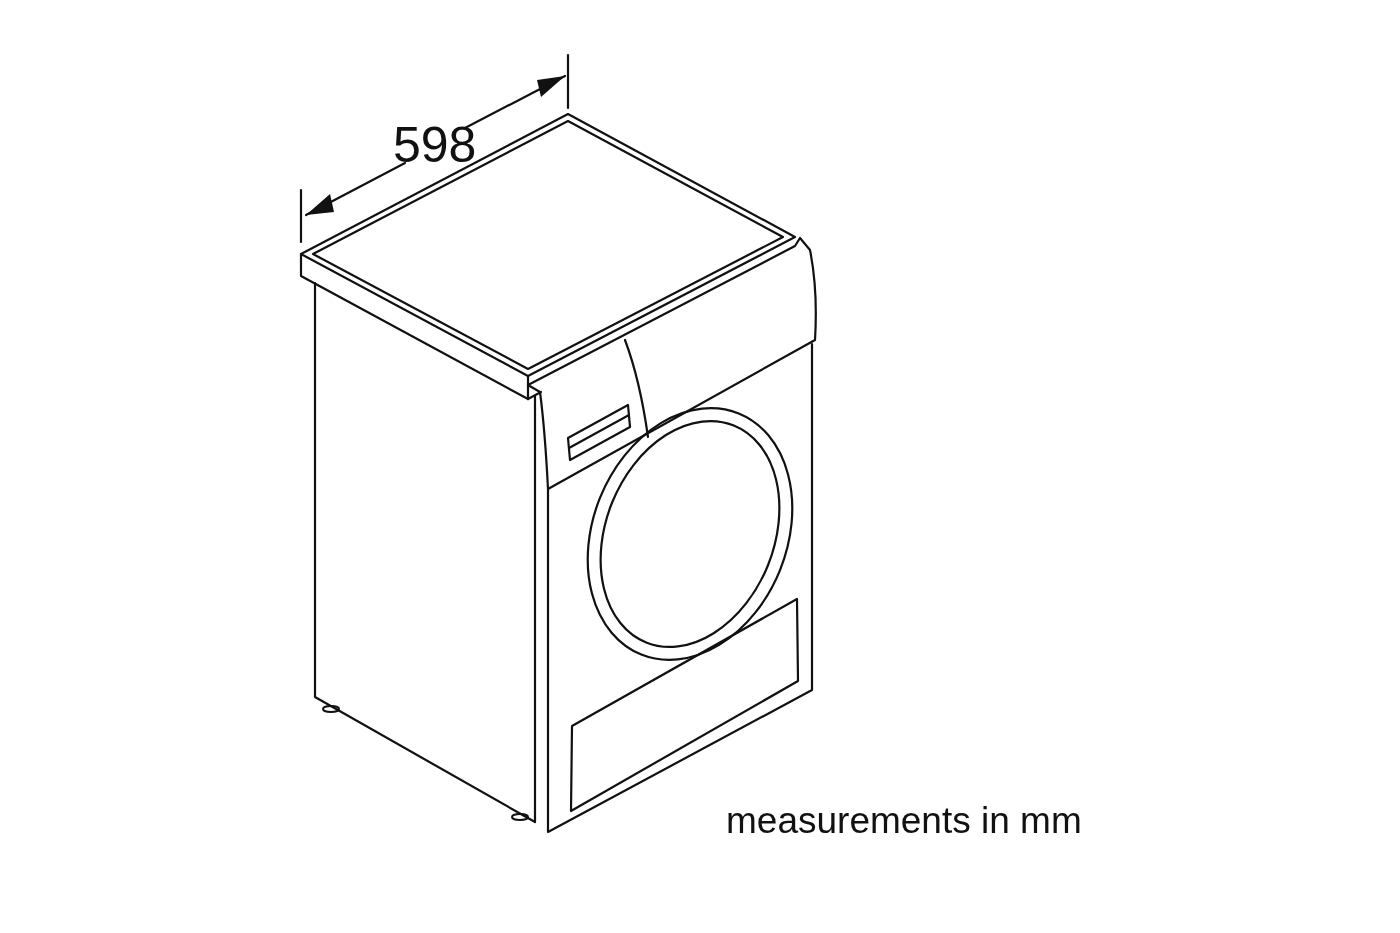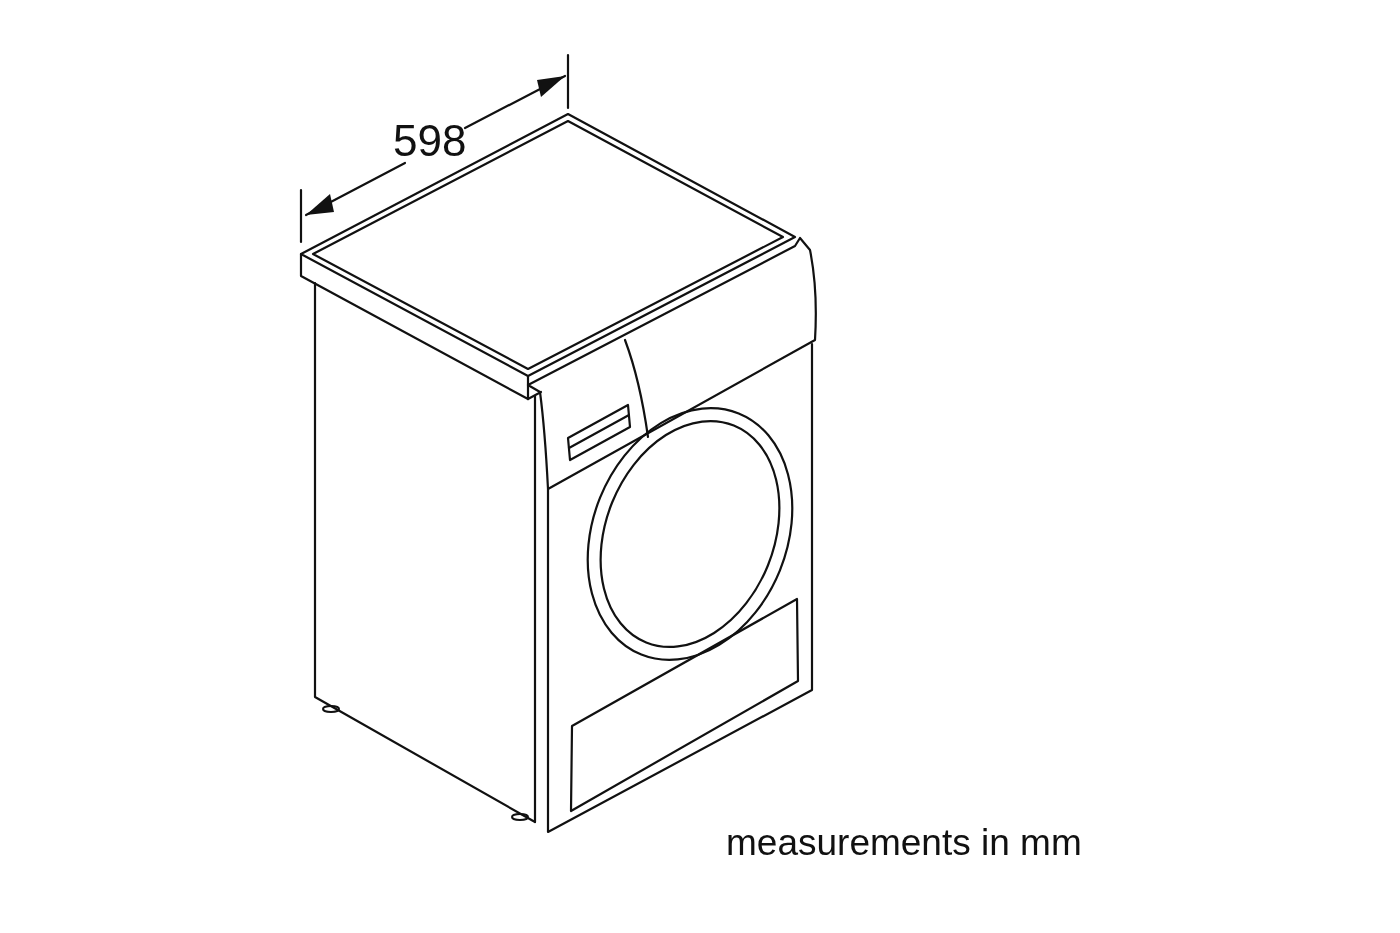--- a/index.html
+++ b/index.html
@@ -1,21 +1,21 @@
 <!DOCTYPE html>
 <html><head>
 <meta charset="utf-8">
 <style>
   html, body { margin:0; padding:0; background:#ffffff; }
   body { width:1400px; height:933px; position:relative; overflow:hidden; font-family:"Liberation Sans", sans-serif; }
   svg { position:absolute; left:0; top:0; }
   .stroke { fill:none; stroke:#111; stroke-width:2.2; stroke-linejoin:round; stroke-linecap:round; }
   .label { position:absolute; color:#111; font-family:"Liberation Sans", sans-serif; }
-  .dim-text { left:393px; top:116px; font-size:44px; }
-  .note { left:726px; top:822px; font-size:37px; }
+  .dim-text { left:393px; top:116px; font-size:50px; }
+  .note { left:726px; top:800px; font-size:37px; }
 </style>
 </head>
 <body>
 
 <svg width="1400" height="933" viewBox="0 0 1400 933">
 
   <g>
     <line class="stroke" x1="301" y1="190" x2="301" y2="242"></line>
     <line class="stroke" x1="568" y1="55" x2="568" y2="108"></line>
     <line class="stroke" x1="306" y1="215" x2="405" y2="163"></line>

